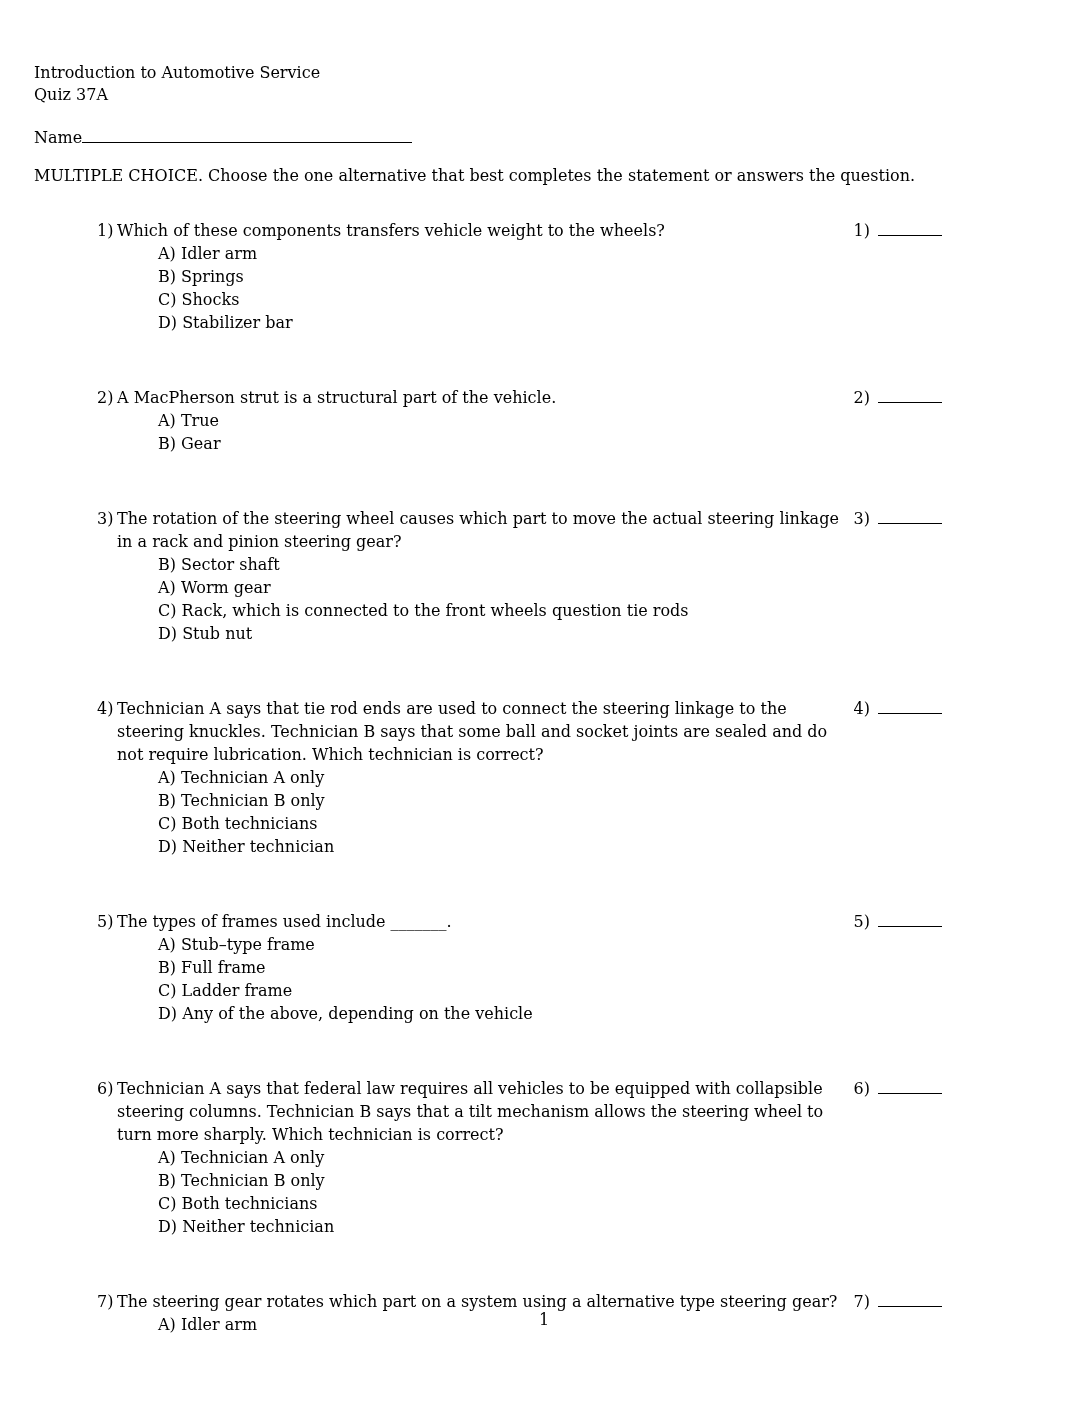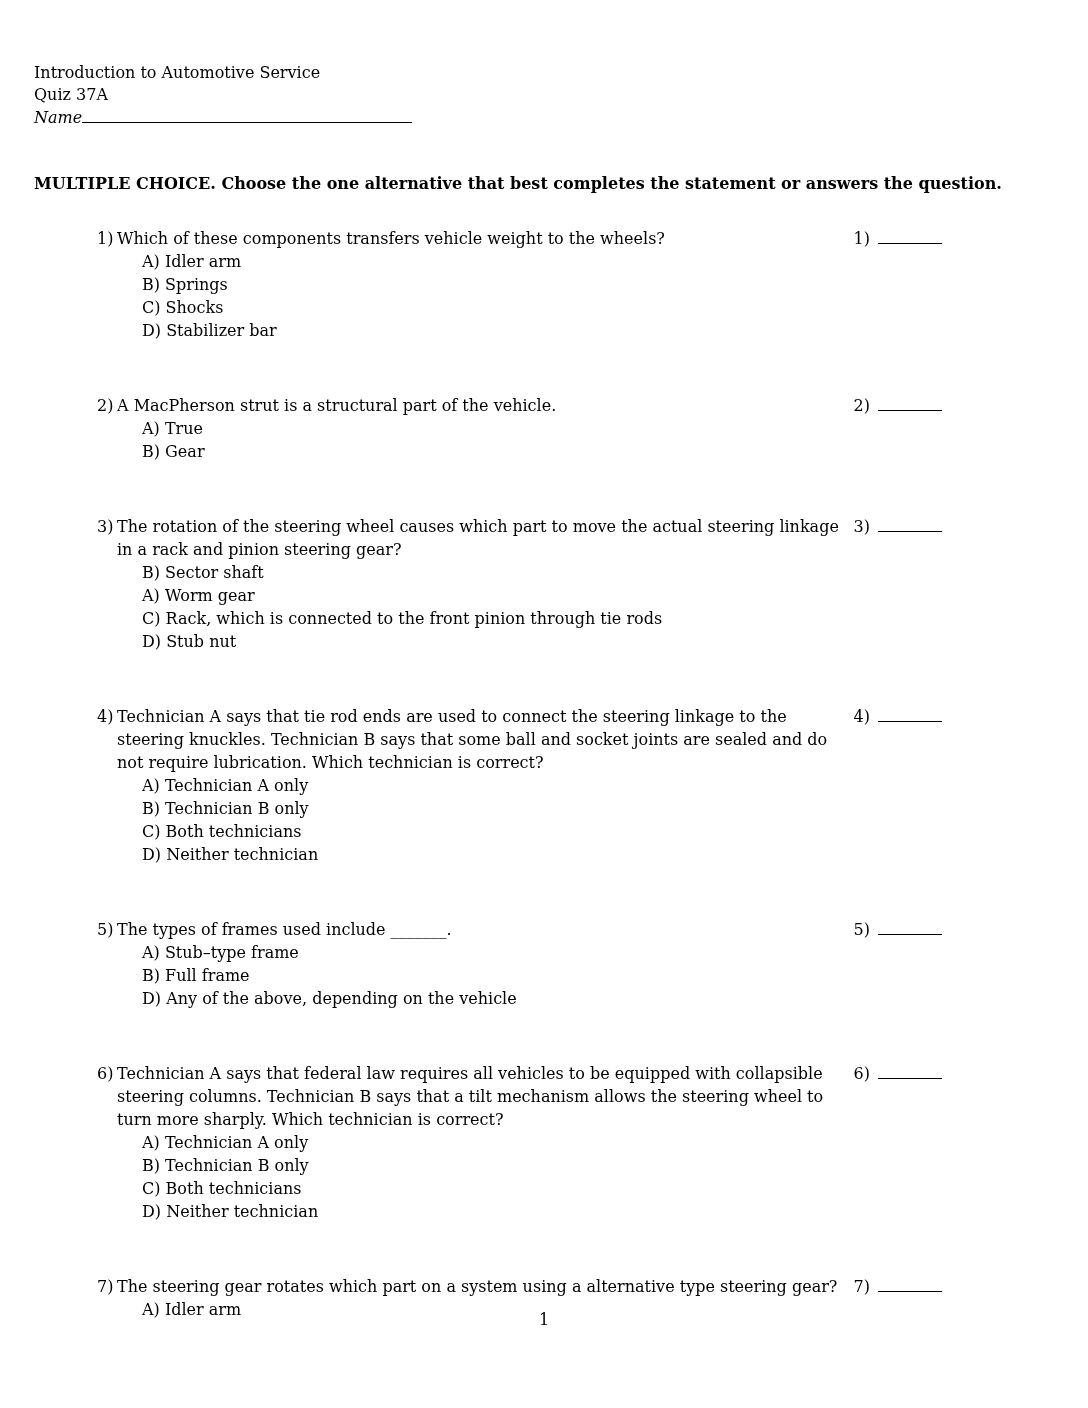--- a/index.html
+++ b/index.html
@@ -20,33 +20,33 @@
     padding: 62px 65px 0 34px;
     box-sizing: border-box;
     width: 100%;
     height: 100%;
     position: relative;
   }
   .header-line {
     line-height: 22px;
   }
   .name-row {
+    margin-top: 20px;
     line-height: 22px;
-    font-style: italic;
   }
   .name-underline {
     display: inline-block;
     width: 330px;
     border-bottom: 1px solid #000;
     height: 16px;
     vertical-align: baseline;
   }
   .instructions {
-    margin-top: 44px;
-    font-weight: bold;
+    margin-top: 16px;
+    font-weight: normal;
     line-height: 22px;
   }
   #questions {
     margin-top: 32px;
   }
   .question {
     display: flex;
     align-items: flex-start;
     margin-bottom: 52px;
     margin-left: 63px;
@@ -62,21 +62,21 @@
   }
   .q-num {
     flex: 0 0 20px;
     width: 20px;
   }
   .q-text {
     flex: 1 1 auto;
     line-height: 23px;
   }
   .choices {
-    margin-left: 45px;
+    margin-left: 61px;
     margin-top: 0;
   }
   .choice {
     line-height: 23px;
   }
   .q-answer {
     flex: 0 0 100px;
     width: 100px;
     display: flex;
     justify-content: flex-end;
@@ -150,21 +150,21 @@
       </div>
       <div class="question">
         <div class="q-main">
           <div class="q-line">
             <span class="q-num">3)</span>
             <div class="q-text">The rotation of the steering wheel causes which part to move the actual steering linkage in a rack and pinion steering gear?</div>
           </div>
           <div class="choices">
             <div class="choice">B) Sector shaft</div>
             <div class="choice">A) Worm gear</div>
-            <div class="choice">C) Rack, which is connected to the front pinion through tie rods</div>
+            <div class="choice">C) Rack, which is connected to the front wheels question tie rods</div>
             <div class="choice">D) Stub nut</div>
           </div>
         </div>
         <div class="q-answer">
           <span>3)</span>
           <span class="ans-line"></span>
         </div>
       </div>
       <div class="question">
         <div class="q-main">
@@ -186,20 +186,21 @@
       </div>
       <div class="question">
         <div class="q-main">
           <div class="q-line">
             <span class="q-num">5)</span>
             <div class="q-text">The types of frames used include _______.</div>
           </div>
           <div class="choices">
             <div class="choice">A) Stub–type frame</div>
             <div class="choice">B) Full frame</div>
+            <div class="choice">C) Ladder frame</div>
             <div class="choice">D) Any of the above, depending on the vehicle</div>
           </div>
         </div>
         <div class="q-answer">
           <span>5)</span>
           <span class="ans-line"></span>
         </div>
       </div>
       <div class="question">
         <div class="q-main">

